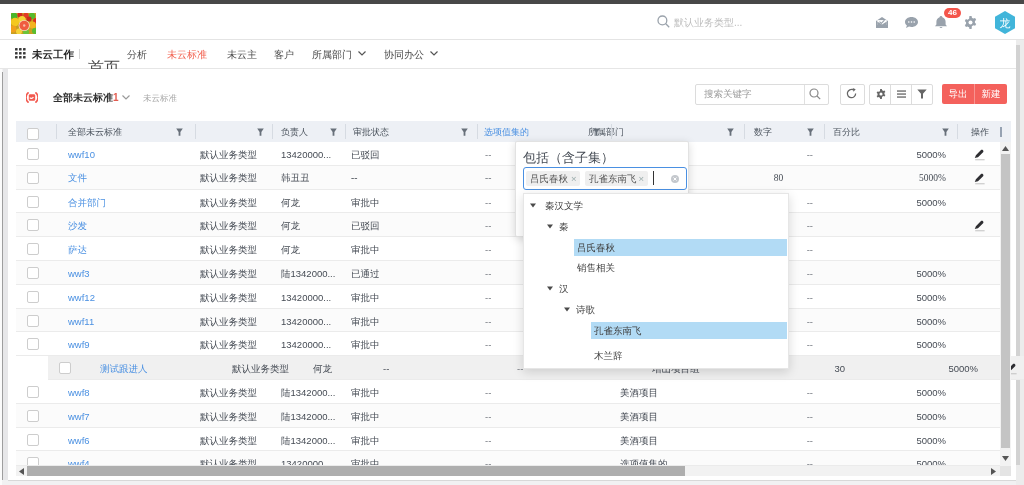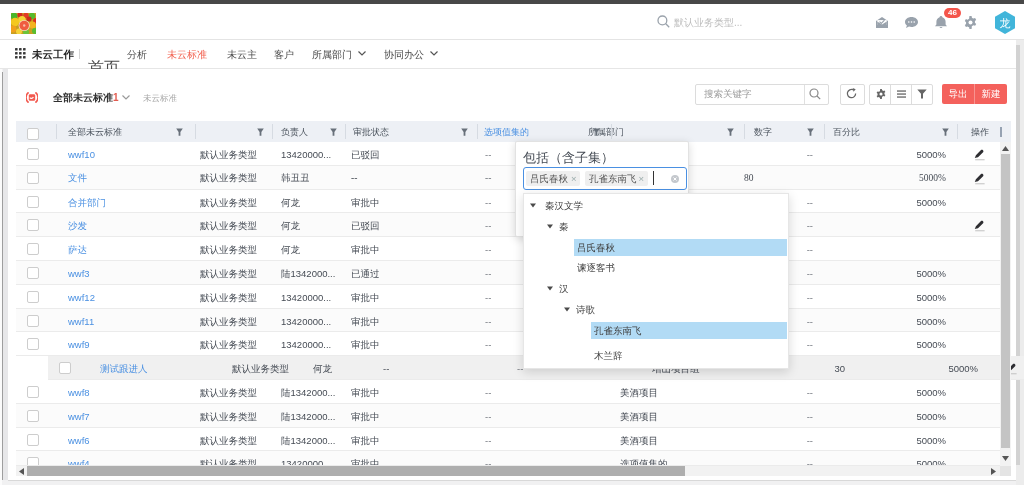--- a/index.html
+++ b/index.html
@@ -216,21 +216,21 @@
     </div>
 <div class="a" style="left:0;top:22.8px;width:984px;height:1px;background:#ebebeb"></div>
 </div>
 <div class="a" style="left:16px;top:165.8px;width:984px;height:23.8px;background:#fbfbfb;font-family:Liberation Serif, serif;">
 <div class="cb" style="left:11px;top:6px"></div>
 <div class="t lnk" style="left:52px;top:7px">文件</div>
 <div class="t" style="left:184px;top:7px">默认业务类型</div>
 <div class="t" style="left:265px;top:7px">韩丑丑</div>
 <div class="t" style="left:335px;top:7px">--</div>
 <div class="t" style="left:469px;top:7px;color:#70757c">--</div>
-<div class="t" style="left:728px;top:7px;width:69px;text-align:left;color:#454b54">80</div>
+<div class="t" style="left:728px;top:7px;width:69px;text-align:center;color:#454b54">80</div>
 <div class="t" style="left:808px;top:7px;width:122px;text-align:right">5000%</div>
 <div class="a" style="left:958px;top:7px">
       <svg width="12" height="12" viewBox="0 0 12 12">
         <path d="M0.8 8.9 L1.9 6.2 L7.0 1.1 C7.5 0.6 8.5 0.7 9.0 1.2 C9.5 1.7 9.6 2.7 9.1 3.2 L4.0 8.3 Z" fill="#2e2e32"></path>
         <rect x="1.2" y="10.2" width="9.4" height="1.1" fill="#c6c6c6"></rect>
       </svg>
     </div>
 <div class="a" style="left:0;top:22.8px;width:984px;height:1px;background:#ebebeb"></div>
 </div>
 <div class="a" style="left:16px;top:189.6px;width:984px;height:23.8px;background:#fff;">
@@ -417,21 +417,21 @@
   </div>
 <div class="a" style="left:545px;top:200.0px;font-size:9.5px;line-height:11px;color:#404040;white-space:nowrap">秦汉文学</div>
 <div class="a" style="left:547px;top:224.0px">
     <svg width="6" height="5" viewBox="0 0 6 5">
       <path d="M0 0.4 L6 0.4 L3 4.6 Z" fill="#4a4a4a"></path>
     </svg>
   </div>
 <div class="a" style="left:559px;top:221.0px;font-size:9.5px;line-height:11px;color:#404040;white-space:nowrap">秦</div>
 <div class="a" style="left:574px;top:239px;width:213px;height:17px;background:#b2dbf5"></div>
 <div class="a" style="left:577px;top:242.0px;font-size:9.5px;line-height:11px;color:#404040;white-space:nowrap">吕氏春秋</div>
-<div class="a" style="left:577px;top:262.0px;font-size:9.5px;line-height:11px;color:#404040;white-space:nowrap">谏逐客书</div>
+<div class="a" style="left:577px;top:262.0px;font-size:9.5px;line-height:11px;color:#404040;white-space:nowrap">销售相关</div>
 <div class="a" style="left:547px;top:286.0px">
     <svg width="6" height="5" viewBox="0 0 6 5">
       <path d="M0 0.4 L6 0.4 L3 4.6 Z" fill="#4a4a4a"></path>
     </svg>
   </div>
 <div class="a" style="left:559px;top:283.0px;font-size:9.5px;line-height:11px;color:#404040;white-space:nowrap">汉</div>
 <div class="a" style="left:564px;top:306.5px">
     <svg width="6" height="5" viewBox="0 0 6 5">
       <path d="M0 0.4 L6 0.4 L3 4.6 Z" fill="#4a4a4a"></path>
     </svg>

